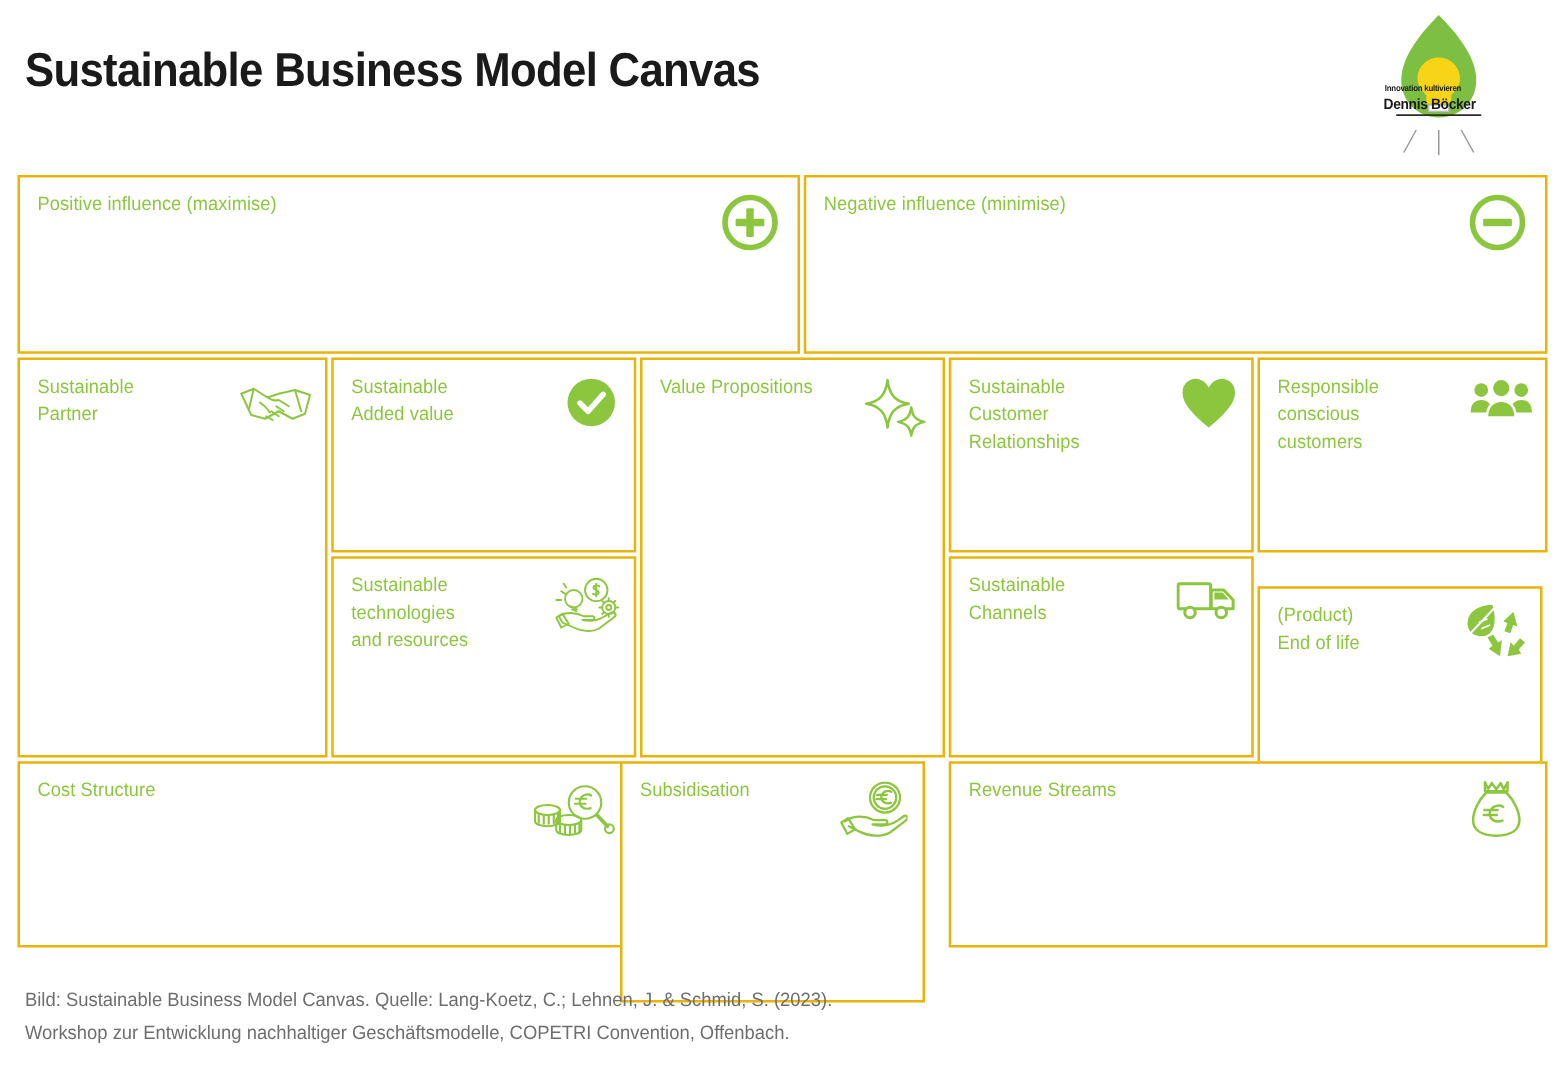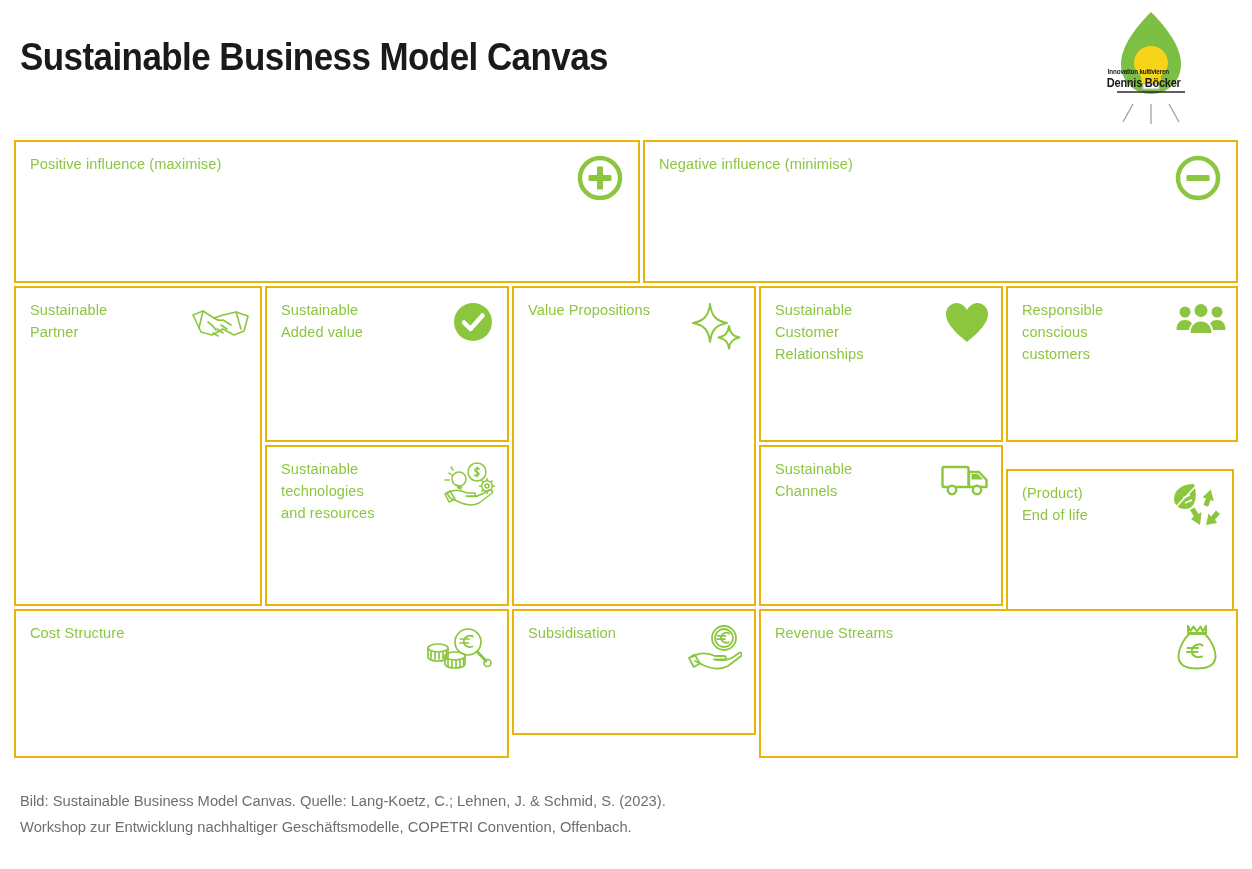--- a/index.html
+++ b/index.html
@@ -103,21 +103,21 @@
   .r2-added    { left: 251px;top: 146px; width: 244px; height: 156px; }
   .r2-tech     { left: 251px;top: 305px; width: 244px; height: 161px; }
   .r2-value    { left: 498px;top: 146px; width: 244px; height: 320px; padding-left: 24px; }
   .r2-rel      { left: 745px;top: 146px; width: 244px; height: 156px; }
   .r2-chan     { left: 745px;top: 305px; width: 244px; height: 161px; }
   .r2-cust     { left: 992px;top: 146px; width: 232px; height: 156px; }
   .r2-eol      { left: 992px;top: 305px; width: 228px; height: 161px; margin-top: 24px; }
 
   
   .r3-cost     { left: 0;    top: 469px; width: 495px; height: 149px; }
-  .r3-subs     { left: 498px;top: 469px; width: 244px; height: 126px; }
+  .r3-subs     { left: 482px;top: 469px; width: 244px; height: 193px; }
   .r3-rev      { left: 745px;top: 469px; width: 479px; height: 149px; }
 
   
   .icon-lg { width: 52px; height: 52px; }
 
   
   .caption {
     position: absolute;
     left: 20px;
     top: 788px;

